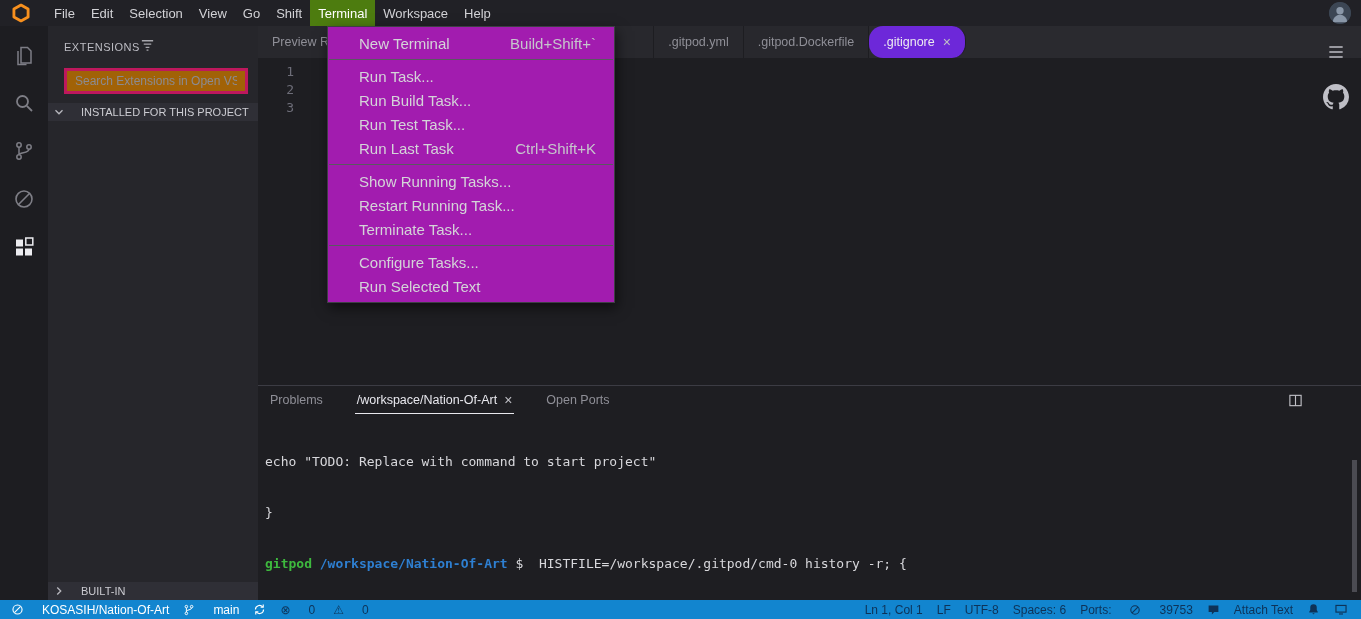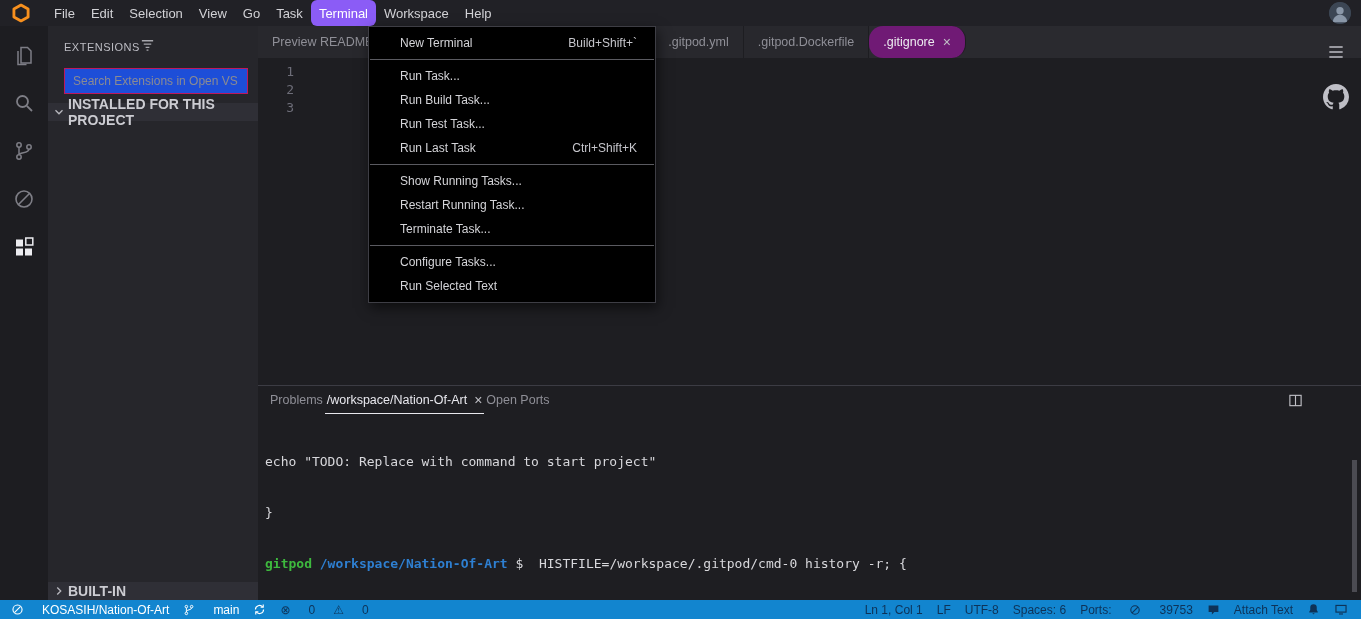--- a/index.html
+++ b/index.html
@@ -8,58 +8,58 @@
     position:relative; width:1361px; height:619px; overflow:hidden;
     background:#1e1e22; color:#ccc;
     font-family:"Liberation Sans", sans-serif;
     padding-left:16px;
   }
   
   .menubar { position:absolute; top:0; left:0; right:0; height:26px; background:#212126; display:flex; align-items:center; z-index:60; }
   .logo { width:30px; height:26px; display:flex; align-items:center; justify-content:center; margin-left:6px; }
   .menu-items { display:flex; height:100%; align-items:center; font-size:13px; color:#d2d2d6; margin-left:10px; }
   .mitem { padding:0 8px; height:100%; display:flex; align-items:center; cursor:default; }
-  .mitem.active { background:#8b5cf6; color:#fff;border-radius:6px; }
+  .mitem.active { background:#4d7c0f; color:#fff; }
   .avatar { position:absolute; right:10px; top:2px; width:22px; height:22px; border-radius:50%; overflow:hidden; background:#3c4654; }
   
   .activitybar { position:absolute; left:0; top:26px; bottom:19px; width:48px; background:#1d1d21; display:flex; flex-direction:column; align-items:center; padding-top:16px; gap:22px; z-index:5; }
   .act-icon { width:26px; height:26px; color:#7e7e86; display:flex; align-items:center; justify-content:center; }
   .act-icon.active { color:#ececf0; }
   
   .sidebar { position:absolute; left:48px; top:26px; bottom:19px; width:210px; background:#26262b; z-index:5; }
   .sb-header { display:flex; align-items:center; justify-content:flex-start; padding:11px 10px 0 16px; }
   .sb-title { font-size:11px; letter-spacing:.5px; color:#bdbdc4; }
   .filter-ic { color:#a8a8ae; }
-  .search { position:absolute; left:16px; right:10px; top:42px; height:26px; background:#1d4ed8; border:1px solid #be185d; color:#cfcfd4; font-size:12px; padding:0 8px; font-family:inherit; outline:none; }
+  .search { position:absolute; left:16px; right:10px; top:42px; height:26px; background:#a16207; border:3px solid #be185d; color:#cfcfd4; font-size:12px; padding:0 8px; font-family:inherit; outline:none; }
   .search::placeholder { color:#8b8b92; }
-  .section { position:absolute; left:0; right:0; height:18px; background:#2f2f36; display:flex; align-items:center; gap:2px; padding-left:4px; font-size:14px; font-weight:bold; color:#ccccd2; }
+  .section { position:absolute; left:0; right:0; height:18px; background:#2f2f36; display:flex; align-items:center; gap:15px; padding-left:4px; font-size:11px; font-weight:normal; color:#ccccd2; }
   .section .chev { color:#b8b8be; display:flex; }
   
   .editor-region { position:absolute; left:258px; right:0; top:26px; bottom:19px; background:#1e1e22; }
   .tabbar { position:absolute; top:0; left:0; right:0; height:32px; background:#2a2a2f; display:flex; }
   .tab { display:flex; align-items:center; justify-content:center; padding:0 14px; font-size:12.5px; color:#8f8f97; background:#28282d; border-right:1px solid #1d1d21; gap:8px; white-space:nowrap; }
   .tab.wide { min-width:245px; }
-  .tab.active { background:#701a75; color:#ececf0;border-radius:14px; }
+  .tab.active { background:#6d28d9; color:#ececf0;border-radius:14px; }
   .tab-close { font-size:14px; color:#c0c0c6; line-height:1; }
   .editor { position:absolute; top:32px; left:0; right:0; bottom:215px; }
   .gutter { position:absolute; left:0; top:5px; width:58px; text-align:right; padding-right:22px; font-family:"DejaVu Sans Mono", monospace; font-size:13px; line-height:18px; color:#6d6d78; }
   
   .panel { position:absolute; left:0; right:0; bottom:0; height:215px; background:#1e1e22; border-top:1px solid #3c3c44; }
-  .panel-tabs { display:flex; align-items:center; height:28px; padding-left:10px; font-size:12.5px; color:#8f8f97; }
+  .panel-tabs { display:flex; align-items:center; height:28px; padding-left:10px; gap:30px; font-size:12.5px; color:#8f8f97; }
   .ptab { display:flex; align-items:center; gap:7px; height:100%; padding:0 2px; }
   .ptab.active { color:#e8e8ee; border-bottom:1px solid #e8e8ee; }
   .split-ic { position:absolute; right:58px; top:7px; color:#c0c0c6; }
   .term { position:absolute; left:7px; right:20px; top:33px; bottom:2px; font-family:"DejaVu Sans Mono", monospace; font-size:13px; line-height:17px; color:#d8d8dc; white-space:pre; overflow:hidden; }
   .tg { color:var(--prompt-green,#3eb93e); font-weight:bold; }
   .tb { color:var(--path-blue,#2e7fd1); font-weight:bold; }
   .scroll-thumb { position:absolute; right:4px; top:74px; width:5px; height:132px; background:#4b4b52; }
   
   .right-rail { position:absolute; right:12px; top:42px; display:flex; flex-direction:column; align-items:center; gap:18px; z-index:10; color:#bfbfc6; }
   
-  .dropdown { position:absolute; left:327px; top:26px; width:288px; background:#000000; border:1px solid #3e3e45; box-shadow:2px 5px 12px rgba(0,0,0,.55); z-index:100; padding:4px 0; font-size:12px; color:#d4d4d8;margin-left:41px; }
+  .dropdown { position:absolute; left:327px; top:26px; width:288px; background:#a21caf; border:1px solid #3e3e45; box-shadow:2px 5px 12px rgba(0,0,0,.55); z-index:100; padding:4px 0; font-size:15px; color:#d4d4d8; }
   .mrow { height:24px; display:flex; align-items:center; justify-content:space-between; padding:0 18px 0 31px; cursor:default; }
   .ms { color:#c6c6cc; }
   .msep { height:1px; background:#5a5a60; margin:4px 1px; }
   
   .statusbar { position:absolute; left:0; right:0; bottom:0; height:19px; background:var(--statusbar-bg,#1285cf); display:flex; align-items:center; justify-content:space-between; font-size:12px; color:#fff; z-index:70; }
   .sb-left, .sb-right { display:flex; align-items:center; height:100%; }
   .sb-left { padding-left:4px; }
   .sb-right { padding-right:6px; }
   .sbi { display:flex; align-items:center; gap:18px; padding:0 7px; height:100%; white-space:nowrap; }
   .sbi svg { display:block; }
@@ -77,21 +77,21 @@
       <svg width="20" height="20" viewBox="0 0 24 24">
           <path fill="none" stroke="var(--gitpod-orange,#f7901e)" stroke-width="3.4" stroke-linejoin="round" d="M12 2.5l8.5 4.8v9.4L12 21.5l-8.5-4.8V7.3z"></path>
         </svg>
     </div>
     <div class="menu-items">
       <span class="mitem">File</span>
       <span class="mitem">Edit</span>
       <span class="mitem">Selection</span>
       <span class="mitem">View</span>
       <span class="mitem">Go</span>
-      <span class="mitem">Task</span>
+      <span class="mitem">Shift</span>
       <span class="mitem active">Terminal</span>
       <span class="mitem">Workspace</span>
       <span class="mitem">Help</span>
     </div>
     <div class="avatar">
       <svg width="22" height="22" viewBox="0 0 24 24">
           <circle cx="12" cy="12" r="12" fill="#3c4654"></circle>
           <circle cx="12" cy="9.5" r="4" fill="#8a97a8"></circle>
           <path d="M4 22a8 8 0 0116 0z" fill="#8a97a8"></path>
         </svg>

